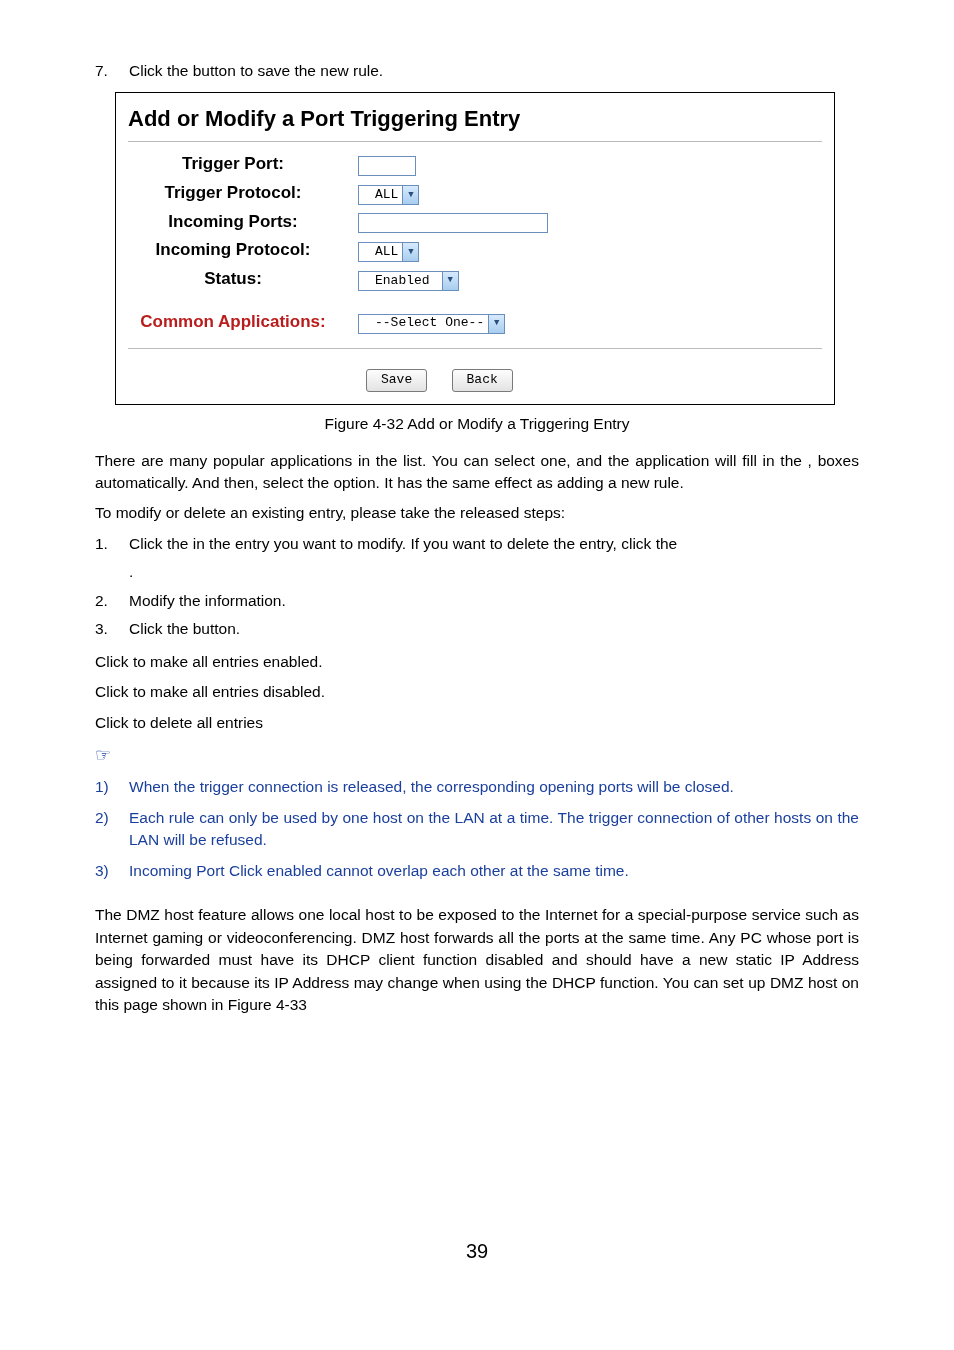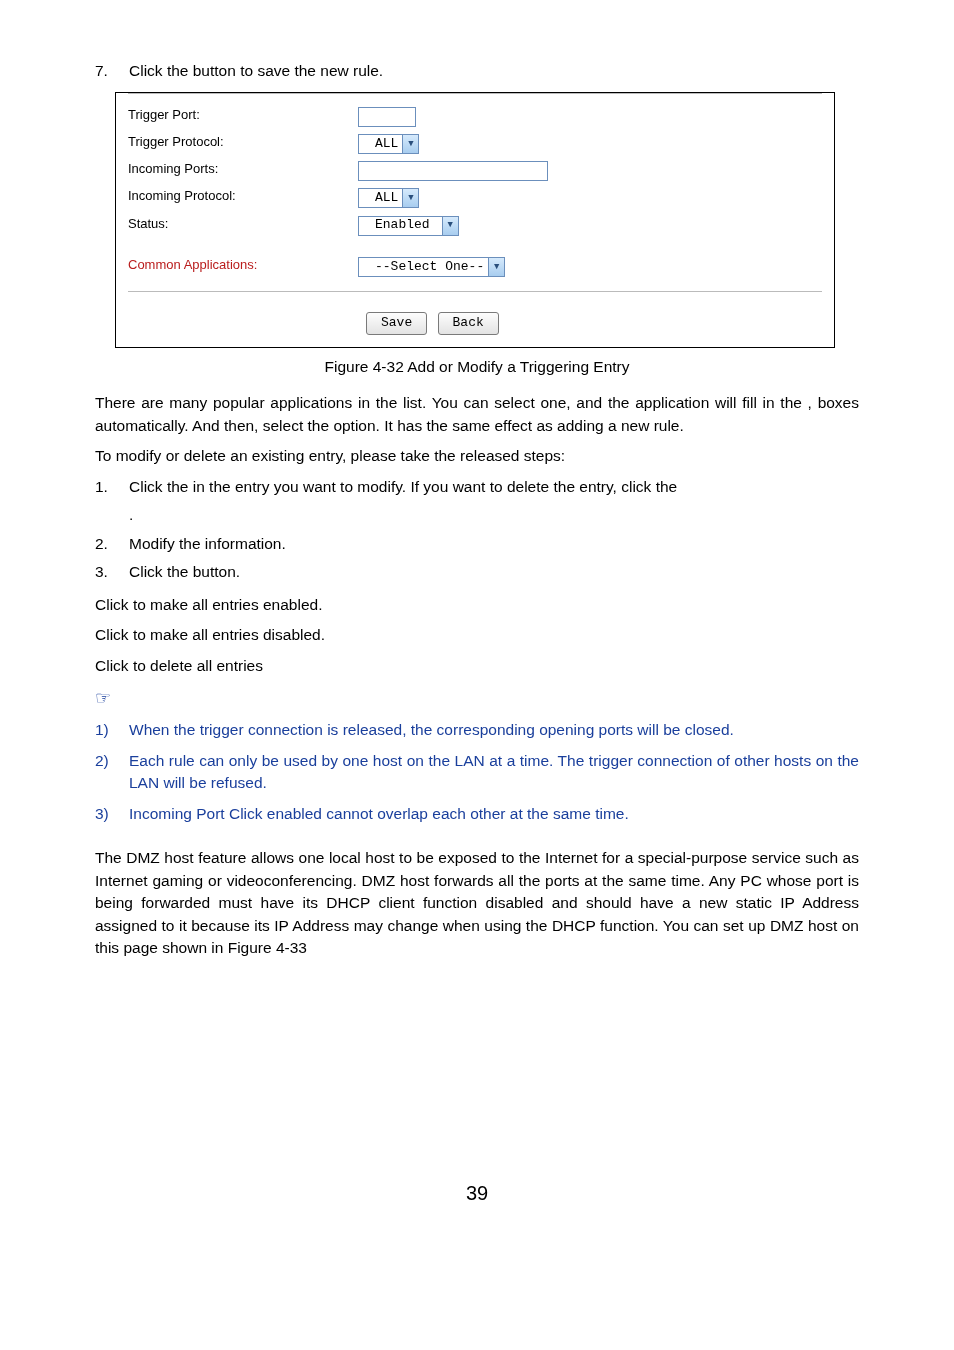--- a/index.html
+++ b/index.html
@@ -44,23 +44,23 @@
     border-top: 1px solid #bbb;
     margin: 0 12px 8px 12px;
   }
   .form-row {
     display: flex;
     align-items: center;
     padding: 2px 12px;
   }
   .form-label {
     width: 230px;
-    text-align: left;
-    font-weight: normal;
-    font-size: 13px;
+    text-align: center;
+    font-weight: bold;
+    font-size: 17px;
     font-family: Arial, sans-serif;
     padding-right: 20px;
   }
   .form-label.red { color: #b91c1c; }
   .form-control { flex: 1; }
 
   input.txt {
     border: 1px solid #6b8fbc;
     height: 20px;
     padding: 0 4px;
@@ -90,21 +90,21 @@
     border-left: 1px solid #6b8fbc;
   }
   .btn {
     display: inline-block;
     border: 1px solid #7a7a7a;
     background: linear-gradient(#fdfdfd, #e3e3e3);
     font-family: "Courier New", monospace;
     font-size: 13px;
     padding: 1px 14px;
     border-radius: 3px;
-    margin-right: 6px;
+    margin-right: 20px;
   }
   .dialog-buttons {
     padding: 10px 12px 12px 250px;
   }
   .spacer { height: 14px; }
 
   .caption {
     text-align: center;
     margin: 8px 0 14px 0;
   }
@@ -165,20 +165,21 @@
 <body>
 
 <div class="num-line">
   <span class="num">7.</span>
   <span class="content">
     <span>Click the </span><span> button to save the new rule.</span>
   </span>
 </div>
 
 <div class="dialog">
+  <div class="dialog-title">Add or Modify a Port Triggering Entry</div>
   <hr>
 
   <div class="form-row">
     <div class="form-label">Trigger Port:</div>
     <div class="form-control">
       <input class="txt" style="width: 58px;" value="">
     </div>
   </div>
 
   <div class="form-row">

